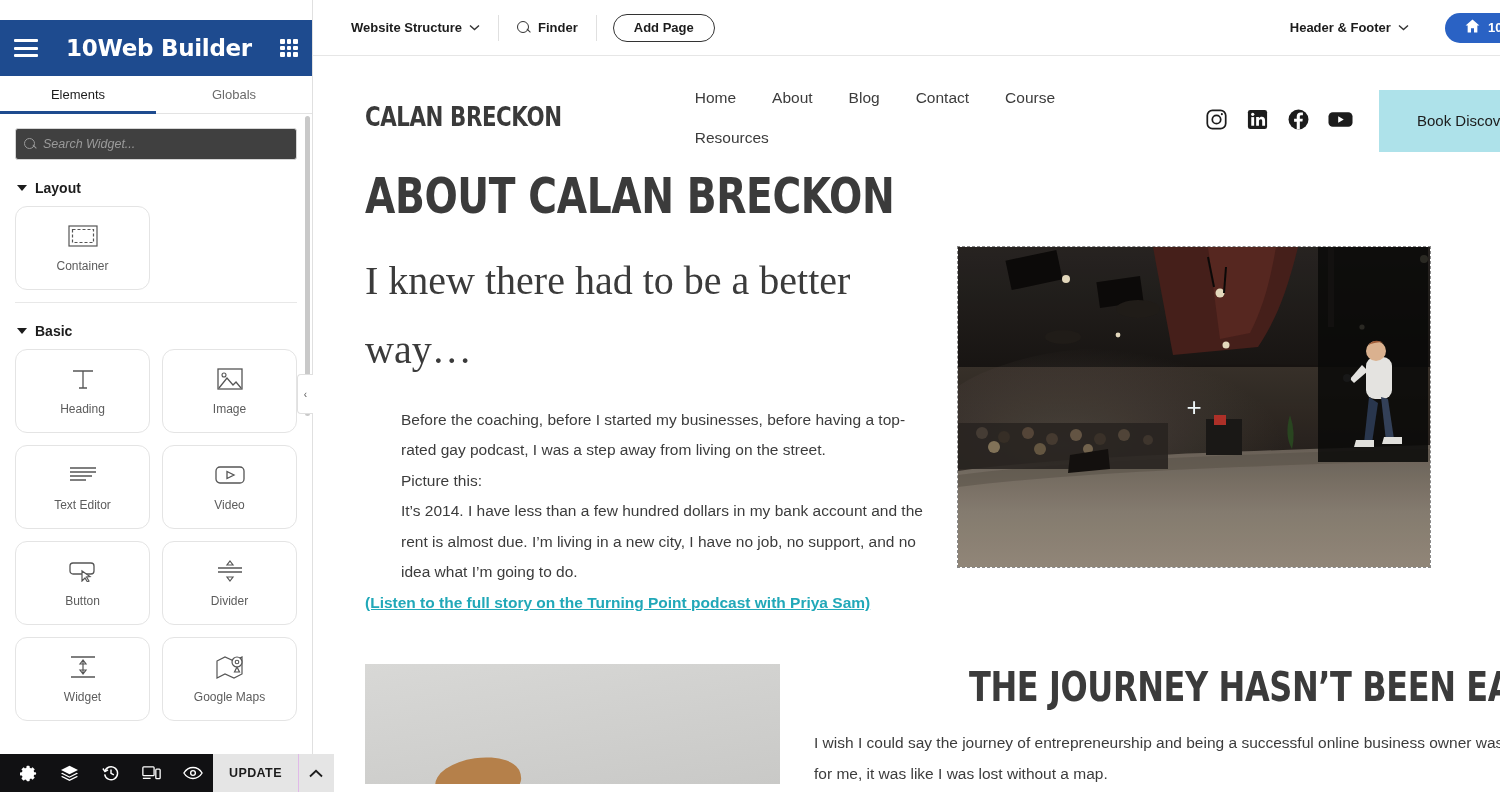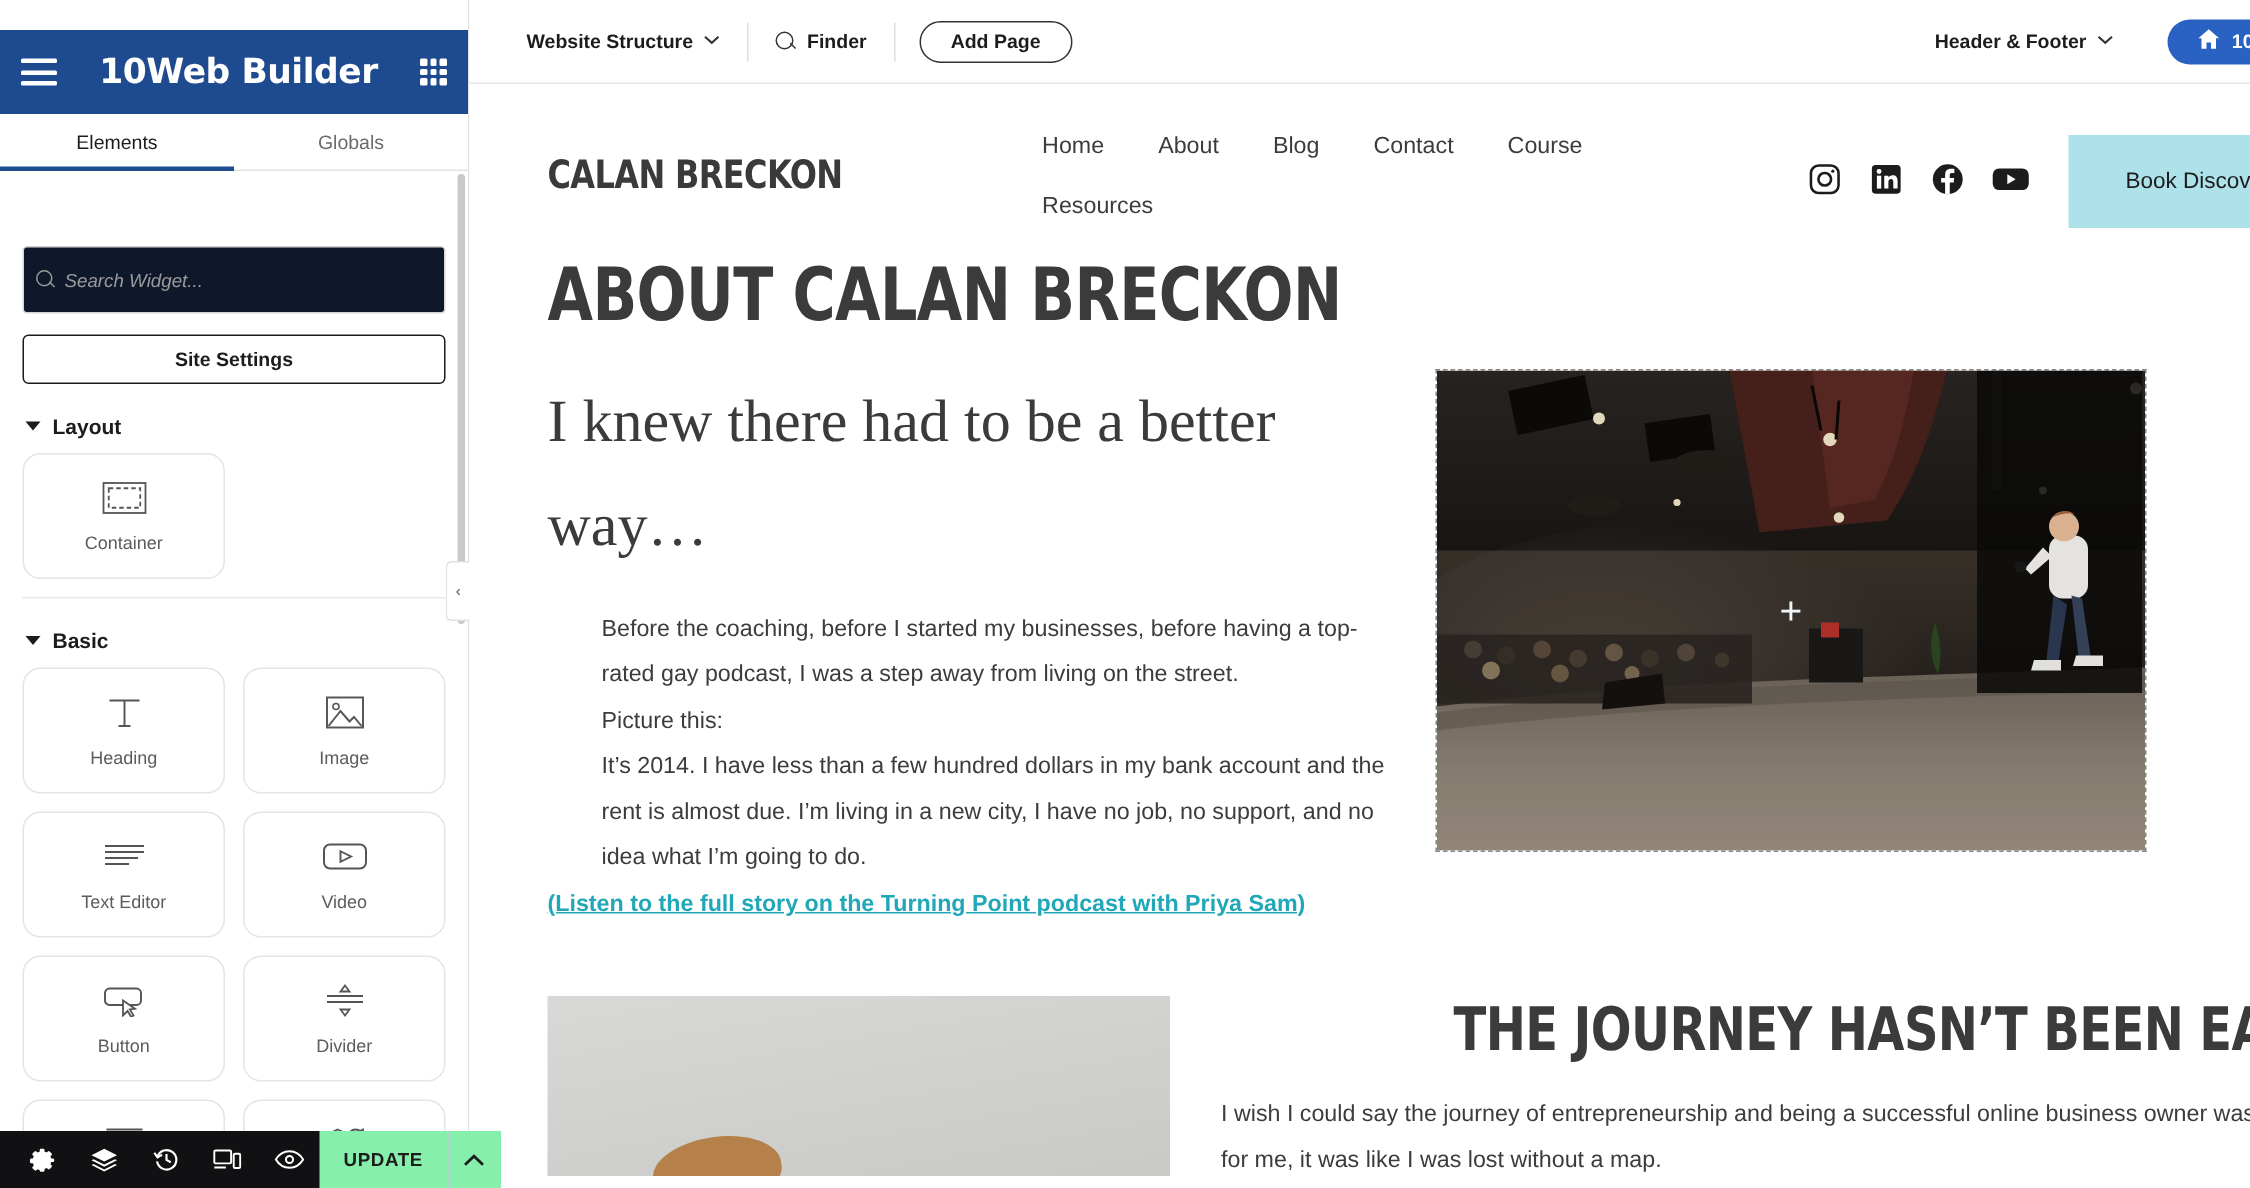--- a/index.html
+++ b/index.html
@@ -49,22 +49,22 @@
   }
   .tab.active { color: #1c1c1c; font-weight: 400; }
   .tab.active::after {
     content: ""; position: absolute; left: 0; right: 0; bottom: -1px;
     height: 3px; background: #1e4b8f;
   }
   .panel-body { padding: 0; height: 754px; position: relative; overflow: hidden; }
 
   .search-row { padding: 14px 15px 0 15px; }
   .search-box {
-    height: 45px; border: 1px solid #d5d5d5; border-radius: 3px;
-    display: flex; align-items: center; padding: 0 8px; background: #0f172a; margin-top: 36px;
+    height: 32px; border: 1px solid #d5d5d5; border-radius: 3px;
+    display: flex; align-items: center; padding: 0 8px; background: #404040;
   }
   .search-box .mag { width: 13px; height: 13px; position: relative; margin-right: 6px; flex: 0 0 13px; }
   .search-box .mag::before {
     content: ""; position: absolute; left: 0; top: 0; width: 9px; height: 9px;
     border: 1.3px solid #9a9a9a; border-radius: 50%;
   }
   .search-box .mag::after {
     content: ""; position: absolute; left: 8px; top: 8.5px; width: 5px; height: 1.3px;
     background: #9a9a9a; transform: rotate(45deg);
   }
@@ -121,21 +121,21 @@
     position: absolute; left: 0; bottom: 0; width: 313px; height: 38px;
     background: #111113; display: flex; align-items: center; z-index: 30;
   }
   .bb-icons { display: flex; align-items: center; gap: 0; padding-left: 8px; }
   .bb-btn {
     width: 41px; height: 38px; display: flex; align-items: center; justify-content: center;
     cursor: pointer;
   }
   .bb-btn svg { display: block; }
   .update-btn {
-    margin-left: auto; height: 38px; background: #86efac;
+    margin-left: auto; height: 38px; background: #e5e5e5;
     display: flex; align-items: center; gap: 0; cursor: pointer;
   }
   .update-btn .ulabel {
     font-size: 12.5px; font-weight: bold; color: #1c1c1c; letter-spacing: 0.4px;
     padding: 0 16px;
   }
   .update-btn .uchev {
     width: 36px; height: 38px; display: flex; align-items: center; justify-content: center;
     font-size: 14px; color: #1c1c1c; border-left: 1px solid #e0b9e8;
   }
@@ -296,21 +296,20 @@
     <div class="panel-body">
       <div class="panel-scroll"></div>
 
       <div class="search-row">
         <div class="search-box">
           <span class="mag"></span>
           <input type="text" value="" placeholder="Search Widget..." style="">
         </div>
       </div>
 
-      <div class="site-settings">Site Settings</div>
 
       <div class="section">
         <div class="section-head">
           <span class="caret"></span>
           <span>Layout</span>
         </div>
         <div class="wgrid">
           <div class="wcard">
             <span class="wicon">
               <svg width="30" height="22" viewBox="0 0 30 22">

